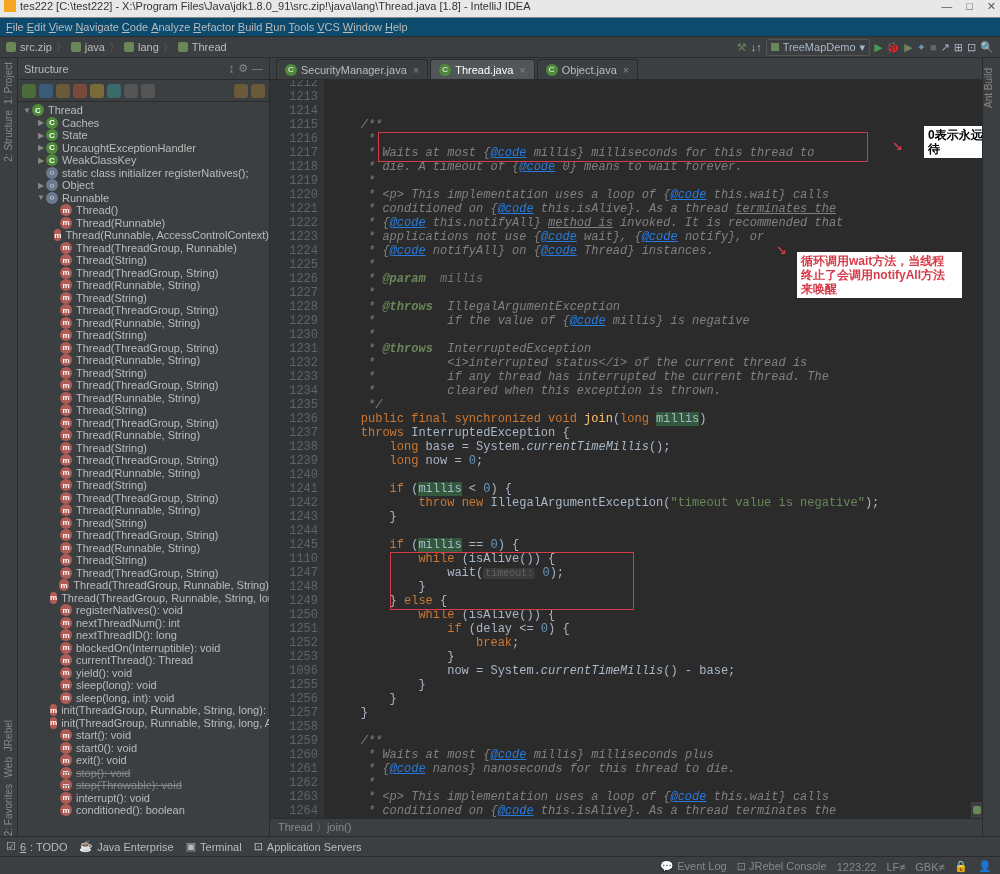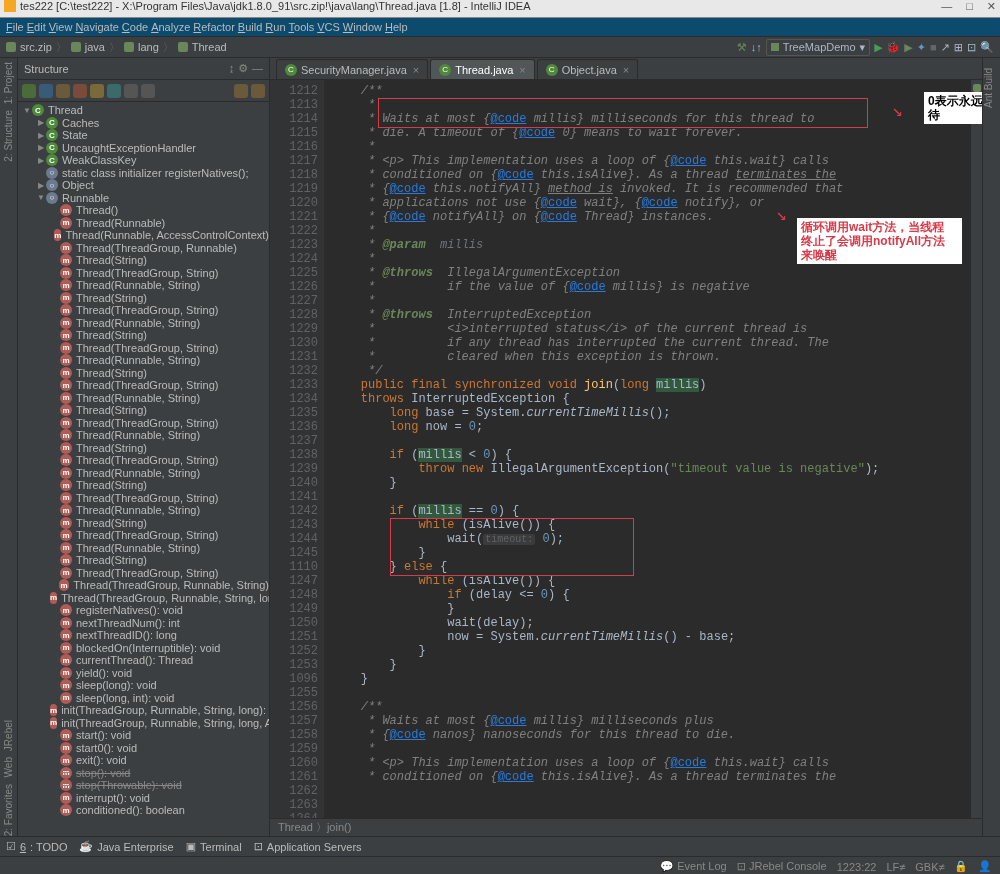--- a/index.html
+++ b/index.html
@@ -31,28 +31,28 @@
 .ico-c { background: #4e8a3a; color: #fff; } 
 .ico-m { background: #b05c56; color: #fff; } 
 .ico-obj { background: #6b7a8f; color: #fff; }
 .tree-row.strike { text-decoration: line-through; color: #888; }
 .editor-area { flex: 1; display: flex; flex-direction: column; background: #2b2b2b; }
 .tabs { height: 22px; background: #3c3f41; display: flex; align-items: flex-end; padding-left: 6px; border-bottom: 1px solid #2b2b2b; }
 .tab { height: 20px; padding: 0 8px; display: flex; align-items: center; gap: 4px; color: #bbb; border: 1px solid #2b2b2b; border-bottom: none; background: #3c3f41; border-radius: 3px 3px 0 0; margin-right: 2px; font-size: 11px; }
 .tab.active { background: #515658; color: #fff; }
 .tab .c-ico { width: 12px; height: 12px; background: #4e8a3a; border-radius: 6px; font-size: 8px; display: flex; align-items: center; justify-content: center; color: #fff; }
 .tab .close { color: #888; margin-left: 2px; }
-.code-body { flex: 1; display: flex; overflow: hidden; font-family: "Consolas", "Courier New", monospace; font-size: 12px; line-height: 14px; position: relative; }
+.code-body { flex: 1; display: flex; overflow: hidden; font-family: "Consolas", "Courier New", monospace; font-size: 12px; line-height: 14px; position: relative; align-items: flex-end; }
 .gutter { width: 54px; background: #313335; text-align: right; padding: 4px 6px 0 0; color: #606366; }
 .gutter div { height: 14px; }
 .code { flex: 1; padding: 4px 0 0 8px; position: relative; background: #2b2b2b; }
 .line { height: 14px; white-space: pre; }
 .c-comment { color: #808080; font-style: italic; }
 .c-dockw { color: #6a8759; font-style: italic; font-weight: bold; }
-.c-link { color: #287bde; text-decoration: underline; }
+.c-link { color: #287bde; text-decoration: underline; font-style: italic; }
 .c-kw { color: #cc7832; }
 .c-str { color: #6a8759; }
 .c-num { color: #6897bb; }
 .c-param { color: #70737a; font-style: italic; }
 .c-high { background: #32593d; }
 .c-hint { color: #606366; background: #3b3b3b; padding: 0 2px; border-radius: 2px; font-size: 10px; }
 .box-red { position: absolute; border: 1px solid #d73a49; pointer-events: none; }
 .anno-white { position: absolute; background: #fff; color: #000; font-family: "SimSun", sans-serif; font-size: 12px; padding: 2px 4px; line-height: 14px; }
 .anno-red-text { color: #d73a49; font-weight: bold; }
 .arrow-red { position: absolute; color: #d73a49; font-size: 18px; }
@@ -575,22 +575,22 @@
 <div class="line">            <span class="c-kw">throw new</span> IllegalArgumentException(<span class="c-str">"timeout value is negative"</span>);</div>
 <div class="line">        }</div>
 <div class="line"></div>
 <div class="line">        <span class="c-kw">if</span> (<span class="c-high">millis</span> == <span class="c-num">0</span>) {</div>
 <div class="line">            <span class="c-kw">while</span> (isAlive()) {</div>
 <div class="line">                wait(<span class="c-hint">timeout:</span> <span class="c-num">0</span>);</div>
 <div class="line">            }</div>
 <div class="line">        } <span class="c-kw">else</span> {</div>
 <div class="line">            <span class="c-kw">while</span> (isAlive()) {</div>
 <div class="line">                <span class="c-kw">if</span> (delay &lt;= <span class="c-num">0</span>) {</div>
+<div class="line">                    <span class="c-kw">break</span>;</div>
 <div class="line">                }</div>
-<div class="line">                wait(delay);</div>
 <div class="line">                now = System.<span style="font-style:italic">currentTimeMillis</span>() - base;</div>
 <div class="line">            }</div>
 <div class="line">        }</div>
 <div class="line">    }</div>
 <div class="line"></div>
 <div class="line"><span class="c-comment">    /**</span></div>
 <div class="line"><span class="c-comment">     * Waits at most {</span><span class="c-link">@code</span><span class="c-comment"> millis} milliseconds plus</span></div>
 <div class="line"><span class="c-comment">     * {</span><span class="c-link">@code</span><span class="c-comment"> nanos} nanoseconds for this thread to die.</span></div>
 <div class="line"><span class="c-comment">     *</span></div>
 <div class="line"><span class="c-comment">     * &lt;p&gt; This implementation uses a loop of {</span><span class="c-link">@code</span><span class="c-comment"> this.wait} calls</span></div>

